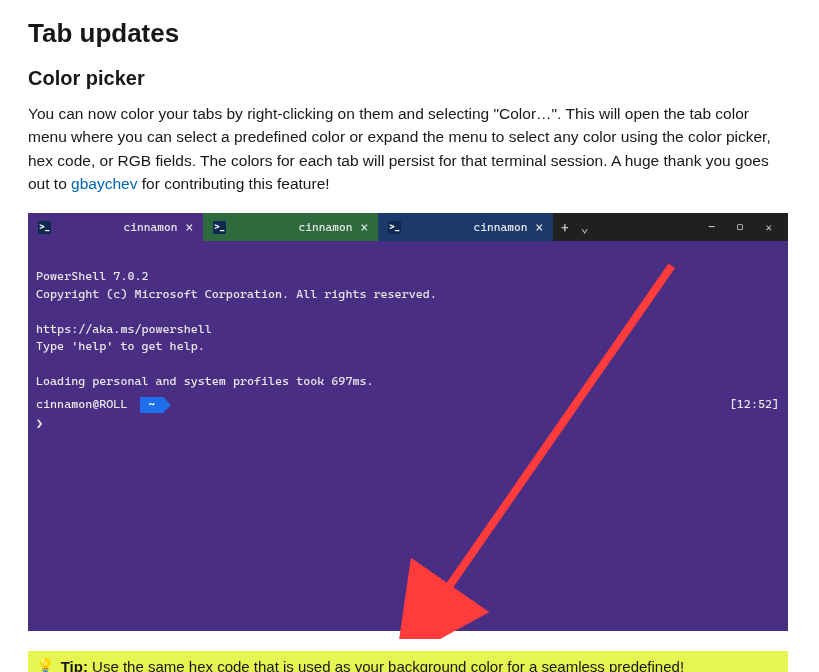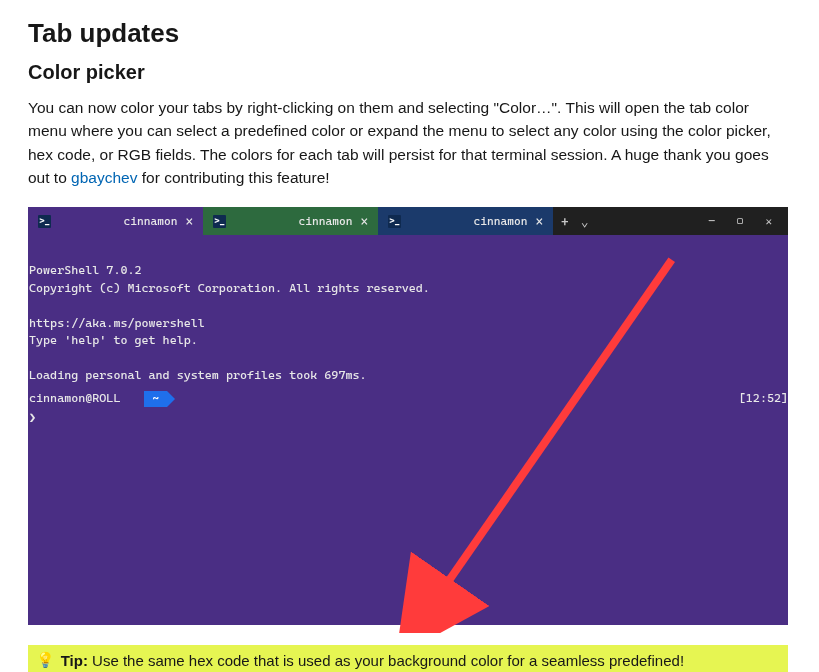--- a/index.html
+++ b/index.html
@@ -6,21 +6,21 @@
   body {
     font-family: "Segoe UI", -apple-system, sans-serif;
     background: #fff;
     color: #171717;
     width: 819px;
     padding: 18px 28px 18px 28px;
   }
   .h1 {
     font-size: 26px;
     font-weight: 600;
-    margin-bottom: 12px;
+    margin-bottom: 18px;
   }
   .h2 {
     font-size: 20px;
     font-weight: 700;
     margin-bottom: 12px;
   }
   .para {
     font-size: 15.5px;
     line-height: 1.5;
     color: #171717;
@@ -90,46 +90,46 @@
     gap: 22px;
     padding: 0 16px;
     color: #c8c8c8;
     font-size: 11px;
   }
   .term-body {
     background: #4a2e84;
     color: #e8e8e8;
     font-size: 12px;
     line-height: 1.45;
-    padding: 10px 14px 14px 1px;
+    padding: 10px 14px 14px 8px;
     height: 390px;
     white-space: pre;
     font-family: 'Cascadia Mono','Consolas',monospace;
     position: relative;
   }
   .prompt-row {
-    display:flex; align-items:center; gap:24px; margin-top:6px;
+    display:flex; align-items:center; gap:13px; margin-top:6px;
     white-space: nowrap;
   }
   .prompt-host {
     color:#e8e8e8;
   }
   .prompt-arrow {
     background:#1f6feb; color:#fff; padding:0 8px;
     display:inline-flex; align-items:center; height:16px;
     font-size:11px; position:relative;
   }
   .prompt-arrow::after{
     content:""; position:absolute; right:-8px; top:0;
     border-top:8px solid transparent;
     border-bottom:8px solid transparent;
     border-left:8px solid #1f6feb;
   }
   .prompt-time {
-    position:absolute; right:0; color:#e8e8e8;
+    position:absolute; right:9px; color:#e8e8e8;
   }
   .prompt-caret {
     color:#e8e8e8; margin-top:2px;
   }
   .arrow-svg {
     position:absolute; top:8px; left:0; width:100%; height:100%;
     pointer-events:none;
   }
   .tip {
     background: #e6f552;

